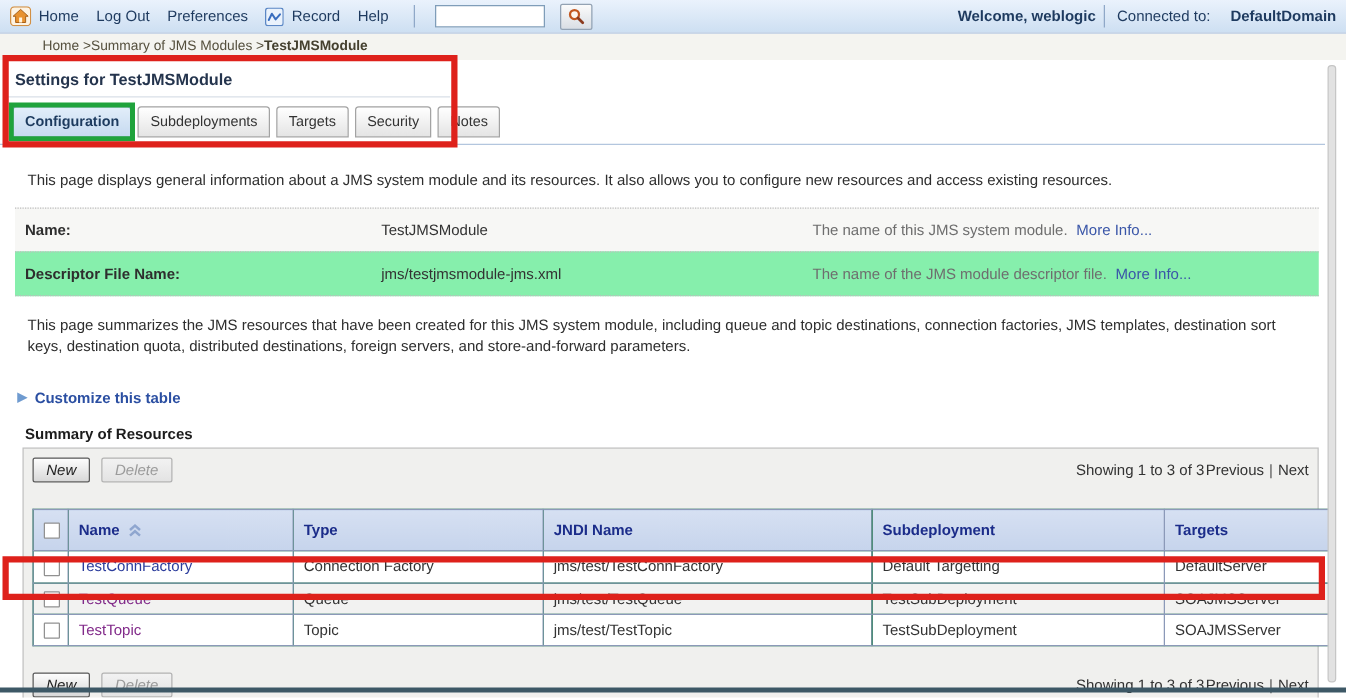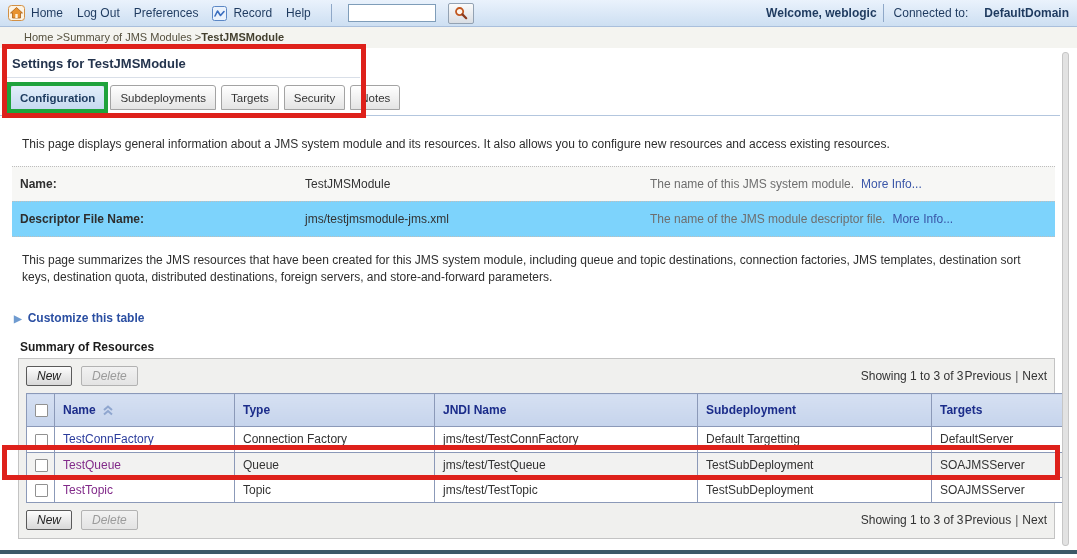--- a/index.html
+++ b/index.html
@@ -30,21 +30,21 @@
   }
   .topbar-right { margin-left:auto; display:flex; align-items:center; padding-right:8px; }
   .welcome { font-weight:bold;text-align:center; }
   .conn-label { margin-left:0; }
   .conn-value { font-weight:bold; margin-left:16px; }
   .icon-btn { display:flex; align-items:center; }
 
   
   .breadcrumb {
     position:absolute; left:0; top:27px; width:1077px; height:21px;
-    background:#f4f4f0; line-height:21px; padding-left:24px;
+    background:#f4f4f0; line-height:21px; padding-left:34px;
     font-size:11px; color:#55503e;
   }
   .breadcrumb a { color:#55503e; }
   .crumb-current { font-weight:bold; color:#44402f; }
 
   
   .page-title {
     position:absolute; left:12px; top:56px;
     font-weight:bold; font-size:13px; color:#24344d;
   }
@@ -70,21 +70,21 @@
 
   
   .para { position:absolute; color:#2e2e2e; line-height:17px; }
   #intro-para { left:22px; top:136px; width:1010px; }
   #summary-para { left:22px; top:252px; width:1016px; }
 
   
   .props { position:absolute; left:12px; top:166px; width:1043px; }
   .prop-row {
     display:grid; grid-template-columns:285px 345px 1fr;
-    padding:10px 8px; border-top:1px dotted #bdbdbd; background:#7dd3fc; align-items:center;
+    padding:10px 8px; border-top:1px dotted #bdbdbd; background:#86efac; align-items:center;
   }
   .prop-row:first-child { background:#f7f7f5; }
   .prop-row:last-child { border-bottom:1px dotted #bdbdbd; }
   .prop-label { font-weight:bold; color:#2e2e2e; }
   .prop-help { color:#6e6e6e; }
   .more-info { color:#3a56a8; margin-left:7px; }
 
   
   .customize { position:absolute; left:14px; top:311px; display:flex; align-items:center; gap:6px;
     color:#2b4fa2; font-weight:bold; cursor:pointer; }
@@ -101,21 +101,21 @@
   .btn {
     height:20px; padding:1px 10px; font-family:"Liberation Sans",sans-serif; font-size:12px;
     border:1px solid #5a5a5a; border-radius:2px; background:linear-gradient(#fdfdfd,#d8d8d8);
     color:#222; cursor:pointer;font-style:italic;
   }
   .btn.disabled { border-color:#b2b2b2; color:#9b9b9b; background:linear-gradient(#f2f2f2,#e3e3e3); cursor:default; }
   .paging { margin-left:auto; color:#333; display:flex; gap:1px; align-items:center; }
   .pg-links span { cursor:pointer; }
   .pg-sep { color:#555; margin:0 4px; cursor:default; }
 
-  table.resources { width:100%; border-collapse:collapse; table-layout:fixed; margin:5px 0; background:#15803d; }
+  table.resources { width:100%; border-collapse:collapse; table-layout:fixed; margin:19px 0; background:#15803d; }
   table.resources th, table.resources td { border:1px solid #8b99b8; overflow:hidden; white-space:nowrap; }
   table.resources th {
     background:linear-gradient(#d6e0f2,#c6d4ec);
     color:#1b2c8a; font-size:12px; text-align:left; padding:9px 8px; font-weight:bold;
   }
   table.resources td { padding:5px 8px; color:#333; background:#fff; }
   table.resources tr.alt td { background:#f2f2f1; }
   td.cb, th.cb { text-align:center; padding:4px 2px; }
   input[type=checkbox] {
     appearance:none; -webkit-appearance:none; width:13px; height:13px; margin:0;

